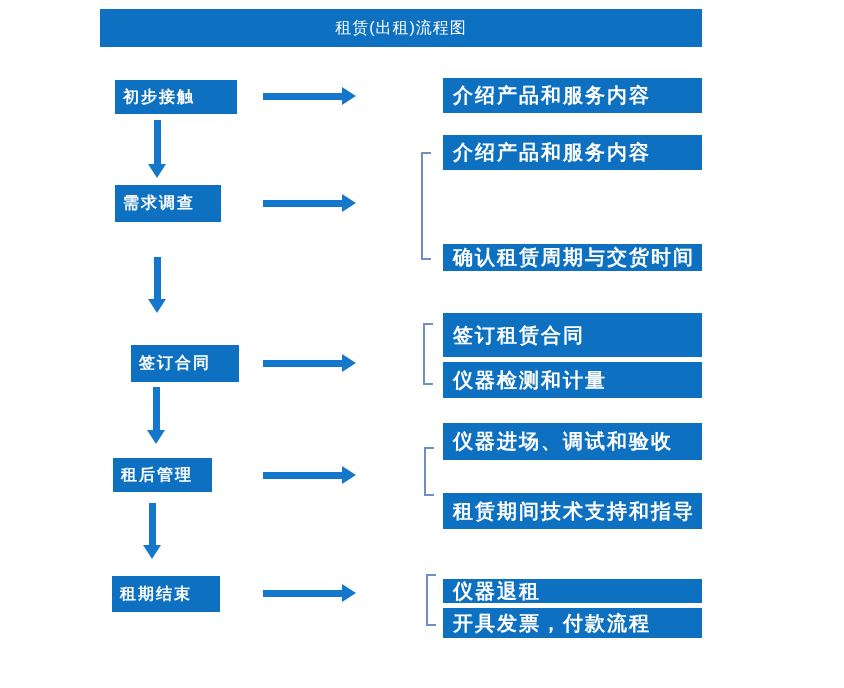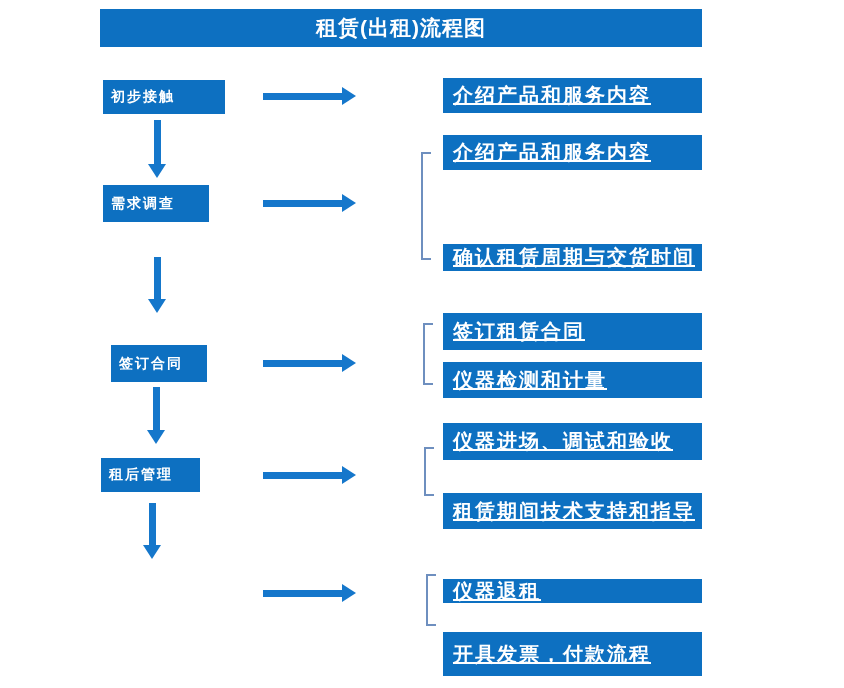--- a/index.html
+++ b/index.html
@@ -19,42 +19,42 @@
     width:844px;
     height:688px;
     background:var(--canvas-bg);
     overflow:hidden;
   }
   .title-bar{
     position:absolute;
     left:100px; top:9px; width:602px; height:38px;
     background:var(--box-fill);
     color:var(--box-text);
-    font-size:21px; font-weight:bold; letter-spacing:1px;
+    font-size:16px; font-weight:normal; letter-spacing:1px;
     display:flex; align-items:center; justify-content:center;
   }
   .step{
     position:absolute;
     background:var(--box-fill);
     color:var(--box-text);
-    font-size:14px; font-weight:bold; letter-spacing:2px;
+    font-size:16px; font-weight:bold; letter-spacing:2px;
     display:flex; align-items:center;
     padding-left:8px;
     white-space:nowrap;
+    margin-left:12px;
   }
   .detail{
     position:absolute;
     left:443px; width:259px;
     background:var(--box-fill);
     color:var(--box-text);
     font-size:20px; font-weight:bold; letter-spacing:2px;
     display:flex; align-items:center;
     padding-left:10px;
     white-space:nowrap;
-    text-decoration:underline;
   }
   .ha{position:absolute; left:263px; width:93px; height:18px;}
   .ha-shaft{position:absolute; left:0; top:6px; width:79px; height:7px; background:var(--arrow-fill);}
   .ha-head{position:absolute; left:79px; top:0; width:0; height:0;
     border-top:9px solid transparent; border-bottom:9px solid transparent;
     border-left:14px solid var(--arrow-fill);}
   .va{position:absolute; width:18px;}
   .va-shaft{position:absolute; left:6px; top:0; width:7px; height:calc(100% - 14px); background:var(--arrow-fill);}
   .va-head{position:absolute; bottom:0; left:0; width:0; height:0;
     border-left:9px solid transparent; border-right:9px solid transparent;
@@ -69,32 +69,33 @@
 </style>
 </head>
 <body>
 
 <div class="canvas">
 
   <div class="title-bar">租赁(出租)流程图</div>
 
   <div class="step" style="left:103px;top:80px;width:122px;height:34px">初步接触</div>
   <div class="step" style="left:103px;top:185px;width:106px;height:37px">需求调查</div>
-  <div class="step" style="left:111px;top:345px;width:96px;height:37px">签订合同</div>
+  <div class="step" style="left:119px;top:345px;width:108px;height:37px">签订合同</div>
   <div class="step" style="left:101px;top:458px;width:99px;height:34px">租后管理</div>
+  <div class="step" style="left:100px;top:576px;width:108px;height:36px">租期结束</div>
 
   <div class="detail" style="top:78px;height:35px">介绍产品和服务内容</div>
   <div class="detail" style="top:135px;height:35px">介绍产品和服务内容</div>
   <div class="detail" style="top:244px;height:27px">确认租赁周期与交货时间</div>
-  <div class="detail" style="top:313px;height:37px">签订租赁合同</div>
+  <div class="detail" style="top:313px;height:44px">签订租赁合同</div>
   <div class="detail" style="top:362px;height:36px">仪器检测和计量</div>
   <div class="detail" style="top:423px;height:37px">仪器进场、调试和验收</div>
   <div class="detail" style="top:493px;height:36px">租赁期间技术支持和指导</div>
   <div class="detail" style="top:579px;height:24px">仪器退租</div>
-  <div class="detail" style="top:632px;height:44px">开具发票，付款流程</div>
+  <div class="detail" style="top:608px;height:30px">开具发票，付款流程</div>
 
   <div class="ha" style="top:87px">
       <div class="ha-shaft"></div>
       <div class="ha-head"></div>
     </div>
   <div class="ha" style="top:194px">
       <div class="ha-shaft"></div>
       <div class="ha-head"></div>
     </div>
   <div class="ha" style="top:354px">

